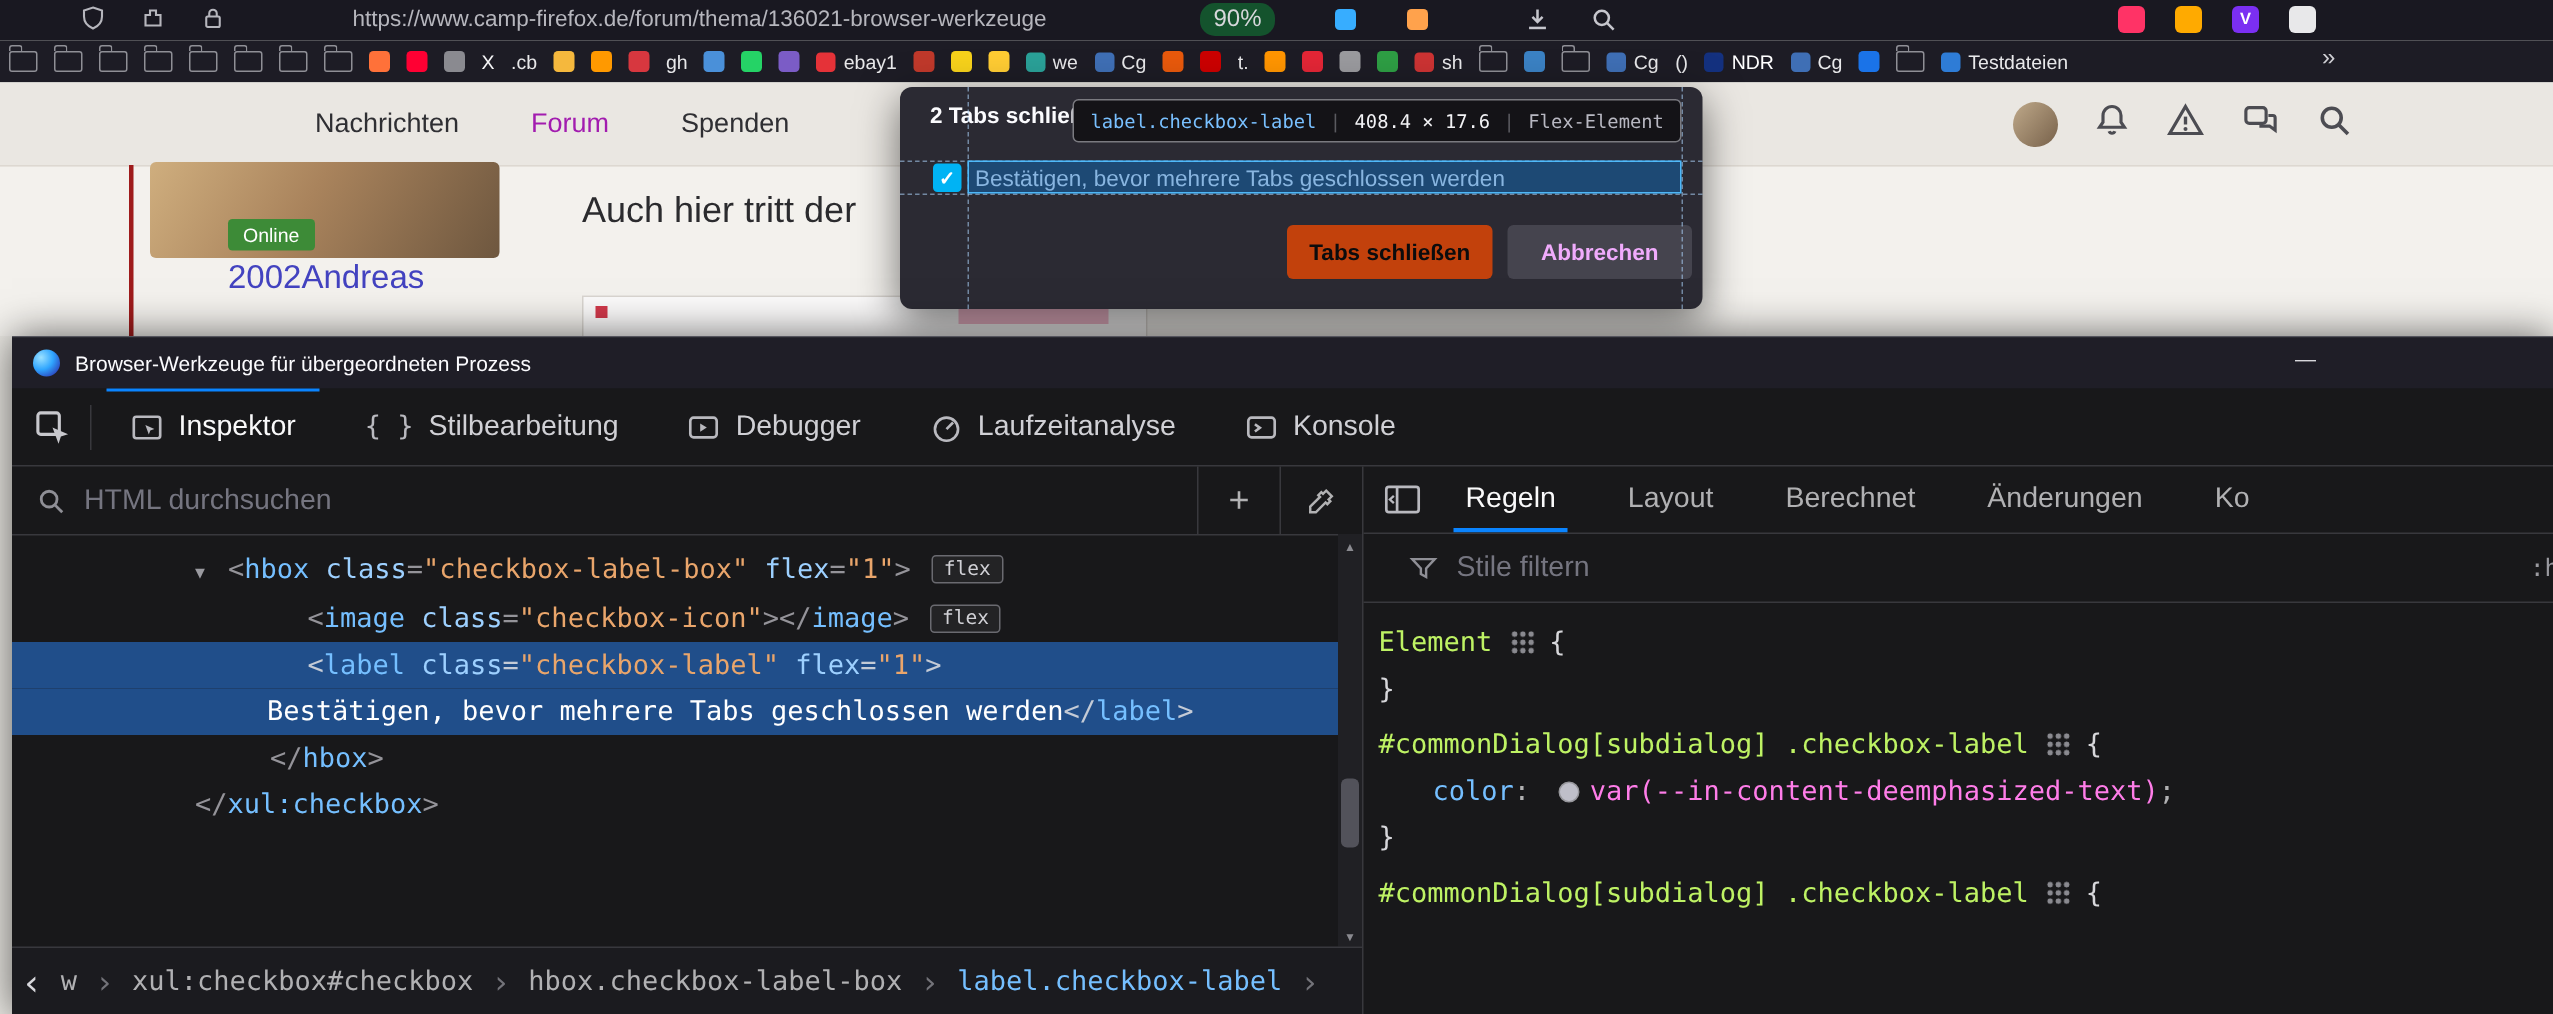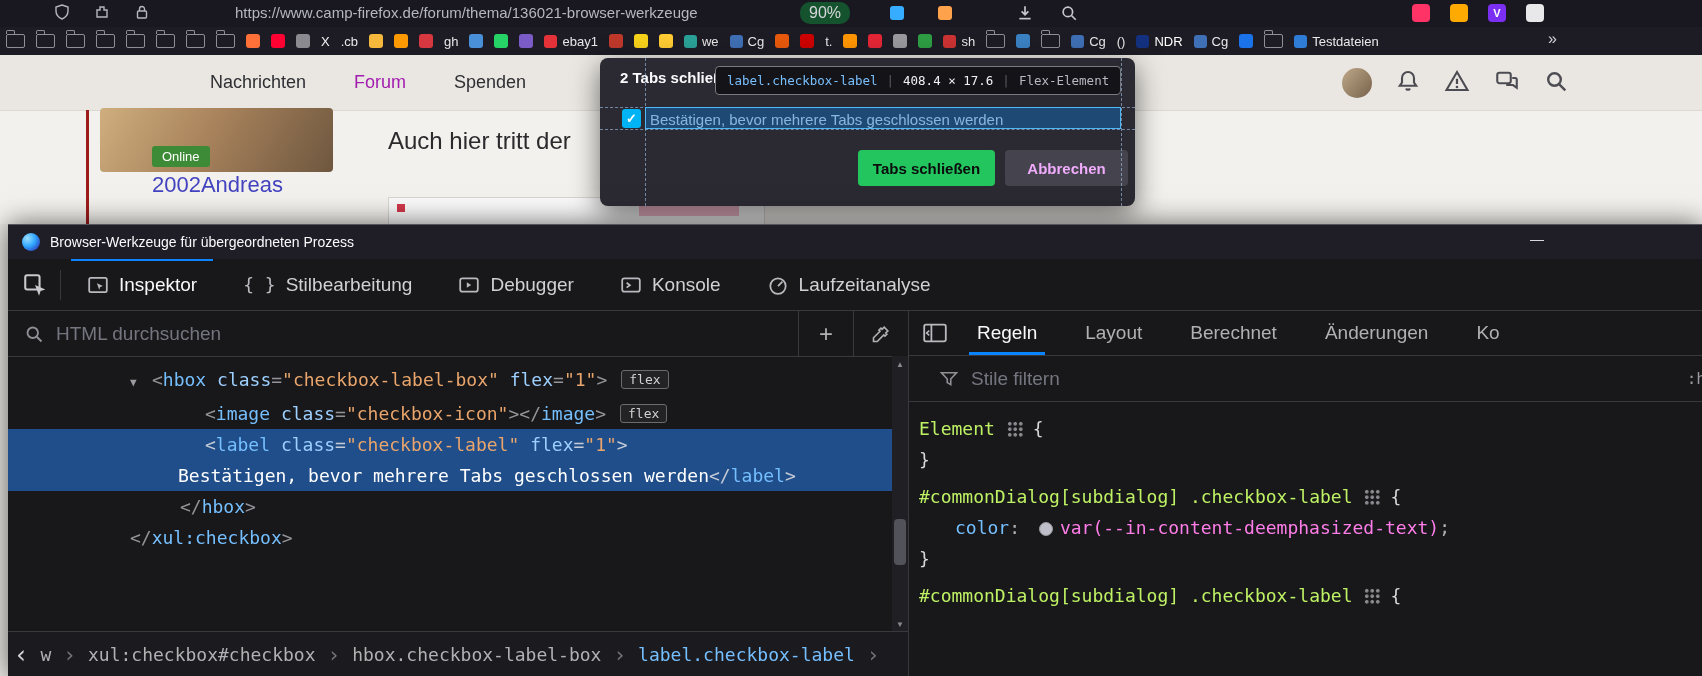--- a/index.html
+++ b/index.html
@@ -59,21 +59,21 @@
   .guide{position:absolute;z-index:3;}
   .gv{top:0;bottom:0;width:0;border-left:1px dashed rgba(175,215,255,.55);}
   .gh{left:0;right:0;height:0;border-top:1px dashed rgba(175,215,255,.55);}
   .dlg-check{position:absolute;left:22px;top:51px;width:19px;height:19px;background:#00b3f4;border-radius:3px;
              display:flex;align-items:center;justify-content:center;color:#fff;font-size:13px;font-weight:bold;}
   .dlg-label{position:absolute;left:50px;top:53px;font-size:15px;color:#c9c9d2;white-space:nowrap;}
   .dlg-highlight{position:absolute;left:45px;top:49px;width:476px;height:22px;box-sizing:border-box;
                  background:rgba(0,140,255,.32);border:1px solid rgba(80,190,255,.95);z-index:4;}
   .dlg-btn{position:absolute;top:92px;height:36px;border-radius:4px;display:flex;align-items:center;
            justify-content:center;font-size:15px;cursor:default;}
-  .dlg-btn.primary{left:258px;width:137px;background:#22c55e;color:#0c0c0d;font-weight:700;}
+  .dlg-btn.primary{left:258px;width:137px;background:#c2410c;color:#0c0c0d;font-weight:700;}
   .dlg-btn.secondary{left:405px;width:123px;background:#45444e;color:#f0abfc;font-weight:700;}
 
   
   .infobar{position:absolute;left:715px;top:66px;z-index:6;display:inline-flex;gap:9px;align-items:center;
            padding:6px 11px;background:#141317;border:1px solid #7a7a80;border-radius:4px;
            font-family:"DejaVu Sans Mono",monospace;font-size:12.5px;white-space:nowrap;}
   .ib-node{color:#79c0ff;}  .ib-sep{color:#5a5a60;}  .ib-dims{color:#f2f2f5;}  .ib-badge{color:#b8b8c2;}
 
   
   .left-strip{position:absolute;left:0;top:224px;width:8px;bottom:0;background:#eceae5;z-index:9;}
@@ -381,34 +381,34 @@
             <svg width="22" height="22" viewBox="0 0 20 20">
               <rect x="2" y="4" width="16" height="12" rx="2" fill="none" stroke="currentColor" stroke-width="1.6"></rect>
               <path d="M8 7.5l4 2.5-4 2.5z" fill="currentColor"></path>
             </svg>
           </span>
         <span>Debugger</span>
       </div>
       <div class="dt-tab">
         <span class="ticon">
             <svg width="22" height="22" viewBox="0 0 20 20">
-              <rect x="2" y="4" width="16" height="12" rx="2" fill="none" stroke="currentColor" stroke-width="1.6"></rect>
-              <path d="M6 8l3 2.2L6 12.4" fill="none" stroke="currentColor" stroke-width="1.6"></path>
-            </svg>
-          </span>
-        <span>Konsole</span>
+              <circle cx="10" cy="11" r="7" fill="none" stroke="currentColor" stroke-width="1.6"></circle>
+              <path d="M10 11l4-4" stroke="currentColor" stroke-width="1.6"></path>
+            </svg>
+          </span>
+        <span>Laufzeitanalyse</span>
       </div>
       <div class="dt-tab">
         <span class="ticon">
             <svg width="22" height="22" viewBox="0 0 20 20">
-              <circle cx="10" cy="11" r="7" fill="none" stroke="currentColor" stroke-width="1.6"></circle>
-              <path d="M10 11l4-4" stroke="currentColor" stroke-width="1.6"></path>
-            </svg>
-          </span>
-        <span>Laufzeitanalyse</span>
+              <rect x="2" y="4" width="16" height="12" rx="2" fill="none" stroke="currentColor" stroke-width="1.6"></rect>
+              <path d="M6 8l3 2.2L6 12.4" fill="none" stroke="currentColor" stroke-width="1.6"></path>
+            </svg>
+          </span>
+        <span>Konsole</span>
       </div>
     </div>
 
     <div class="dt-left">
       <div class="searchrow">
         <span class="mag">
             <svg width="20" height="20" viewBox="0 0 16 16">
               <circle cx="7" cy="7" r="4.2" fill="none" stroke="currentColor" stroke-width="1.5"></circle>
               <path d="M10.2 10.2L14 14" stroke="currentColor" stroke-width="1.5"></path>
             </svg>

